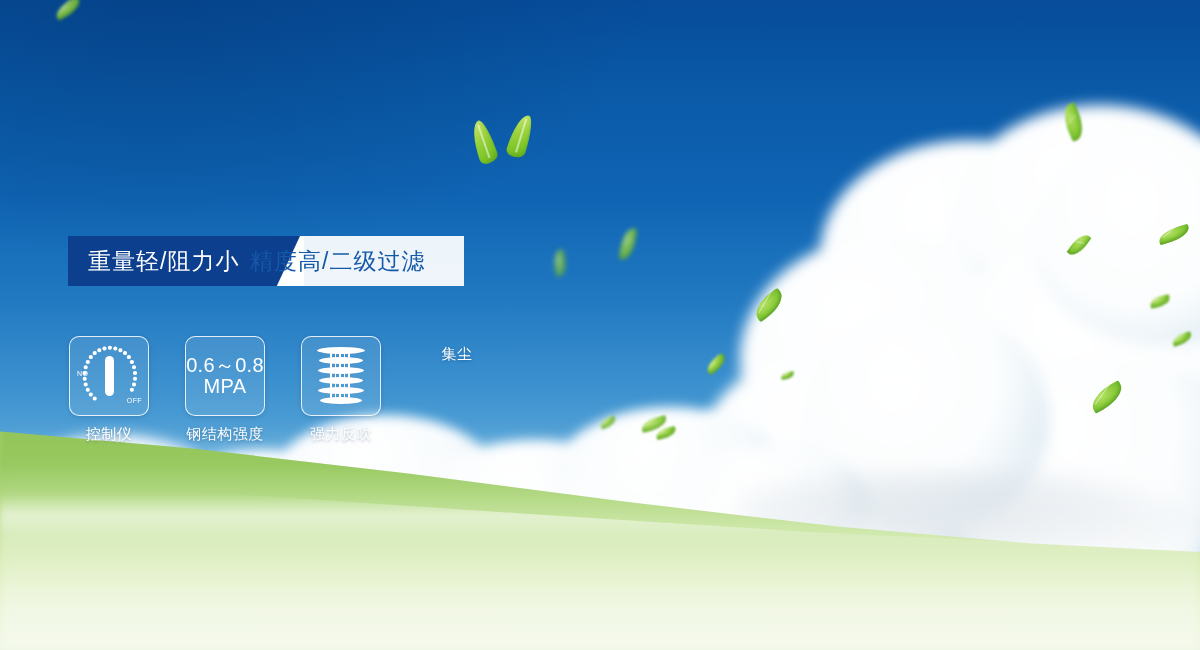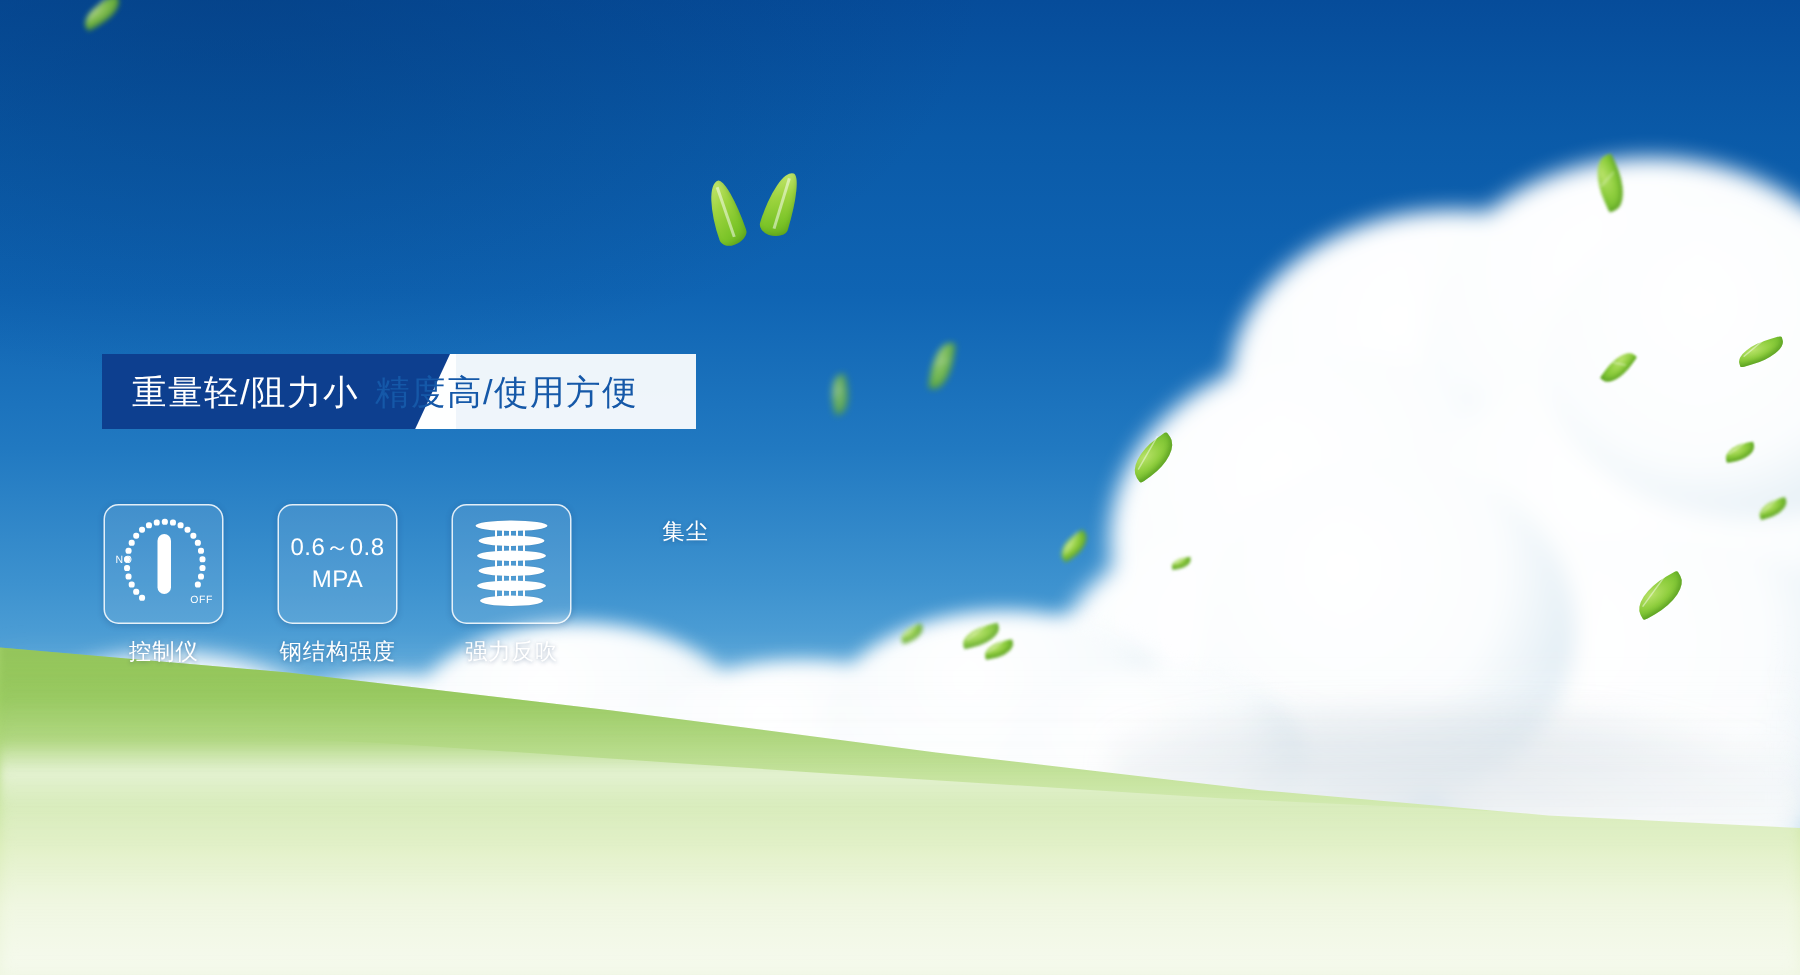--- a/index.html
+++ b/index.html
@@ -212,21 +212,21 @@
     width:80px; height:80px;
     border:1.6px solid rgba(255,255,255,.85);
     border-radius:10px;
     background:rgba(255,255,255,.10);
     display:flex; flex-direction:column;
     align-items:center; justify-content:center;
     position:relative;
     box-shadow:0 1px 4px rgba(0,40,90,.18);
   }
   .fbox-txt{
-    color:#fff; font-size:16px; line-height:21px;
+    color:#fff; font-size:20px; line-height:21px;
     text-align:center; letter-spacing:.3px; white-space:nowrap;
   }
   .fbox-txt.small{ font-size:15px; }
   .flabel{
     margin-top:9px; color:#ffffff; font-size:15px;
     letter-spacing:.5px; white-space:nowrap;
     text-shadow:0 1px 3px rgba(0,40,90,.35);
   }
 
   
@@ -354,21 +354,21 @@
     <span class="tleaf tl-b"></span>
   </div>
 
   <div class="subbar">
     <div class="sub-left"></div>
     <div class="sub-right"></div>
     <div class="sub-right-clip"></div>
     <div class="sub-slash"></div>
     <div class="sub-text-l">重量轻/阻力小</div>
   </div>
-  <div class="sub-text-r" style="top:236px;">精度高/使用方便</div>
+  <div class="sub-text-r" style="top:236px;">精度高/二级过滤</div>
 
   <div class="features">
 
     <div class="feature">
       <div class="fbox">
         <div class="dial">
           <div class="dial-dots">
             <i style="transform:translate(26.0px,-3.1px)"></i>
             <i style="transform:translate(25.0px,-8.8px)"></i>
             <i style="transform:translate(22.9px,-14.1px)"></i>

